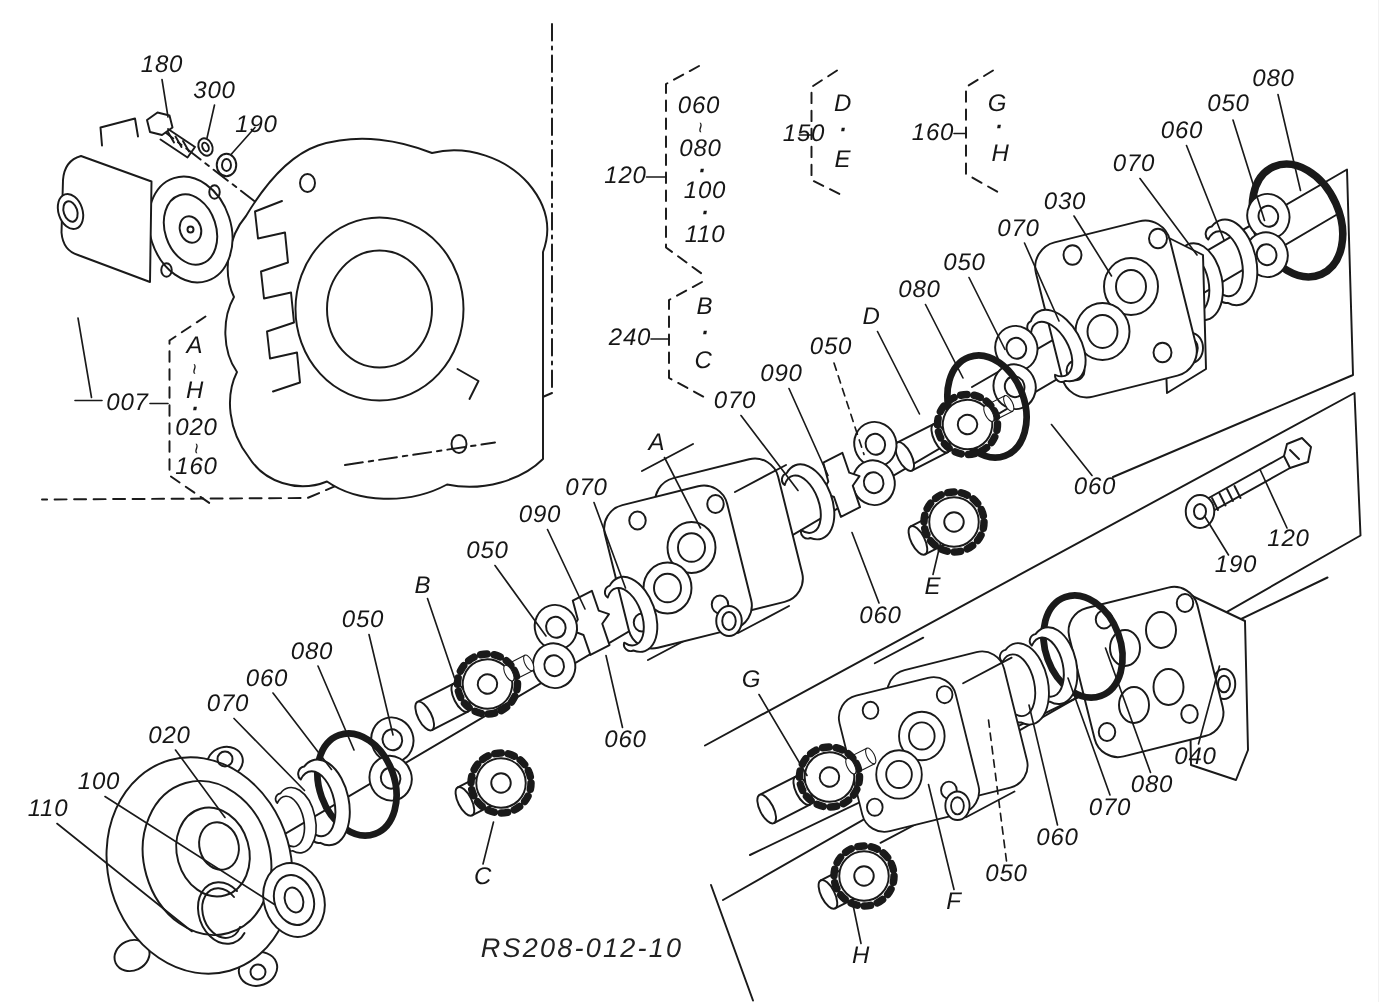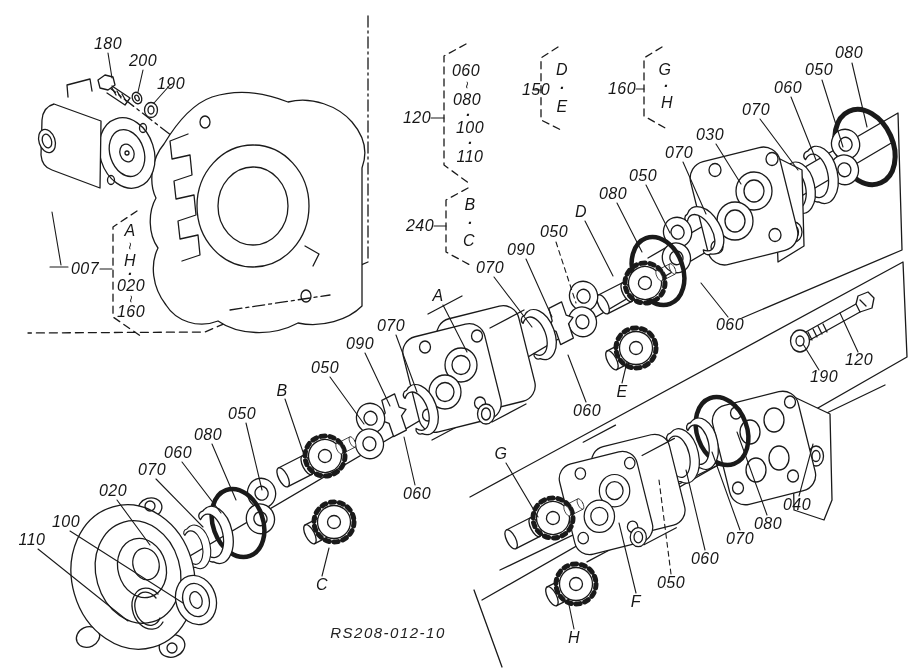--- a/index.html
+++ b/index.html
@@ -4,21 +4,21 @@
 <style>
   html,body{margin:0;padding:0;background:#e8e8e8;}
   .stage{position:relative;width:919px;height:668px;background:#ffffff;overflow:hidden;
          font-family:"Liberation Sans",sans-serif;}
   .stage svg{position:absolute;left:0;top:0;}
   #labels{position:absolute;left:0;top:0;width:100%;height:100%;pointer-events:none;font-style:italic;}
   .lbl{position:absolute;transform:translate(-50%,-50%);font-size:16px;line-height:1;
        color:#161616;white-space:nowrap;letter-spacing:.5px;}
   .lbl.t90{transform:translate(-50%,-50%) rotate(90deg);font-size:13px;}
   .lbl.dot{font-size:15px;font-weight:bold;}
-  .lbl.dn{font-size:15px;letter-spacing:1.5px;color:#222;}
+  .lbl.dn{font-size:18px;letter-spacing:1.5px;color:#222;}
 </style>
 </head>
 <body>
 
 <div class="stage">
 
 <svg width="919" height="668" viewBox="0 0 919 668">
   <rect x="0" y="0" width="919" height="668" fill="#ffffff"></rect>
 
   <defs>
@@ -312,21 +312,21 @@
                M705,550 L686,470 M740,530 L712,452 M767,515 L737,432 M799,496 L813,444"></path>
       <path d="M556,242 L576,303 M671,574 L659,480" stroke-dasharray="5 4"></path>
       <path d="M431,118 L444,118 M434,226 L446,226 M533,90 L541,90 M636,89 L644,89
                M100,269 L112,269 M50,267 L68,267 M52,212 L61,265"></path>
     </g>
   </g>
 </svg>
 
 <div id="labels">
   <div class="lbl" style="left:108px;top:44px">180</div>
-  <div class="lbl" style="left:143px;top:61px">200</div>
+  <div class="lbl" style="left:143px;top:61px">300</div>
   <div class="lbl" style="left:171px;top:84px">190</div>
   <div class="lbl" style="left:85px;top:269px">007</div>
 
   <div class="lbl" style="left:130px;top:231px">A</div>
   <div class="lbl t90" style="left:130px;top:246px">~</div>
   <div class="lbl" style="left:130px;top:261px">H</div>
   <div class="lbl dot" style="left:130px;top:273px">·</div>
   <div class="lbl" style="left:131px;top:286px">020</div>
   <div class="lbl t90" style="left:131px;top:299px">~</div>
   <div class="lbl" style="left:131px;top:312px">160</div>

